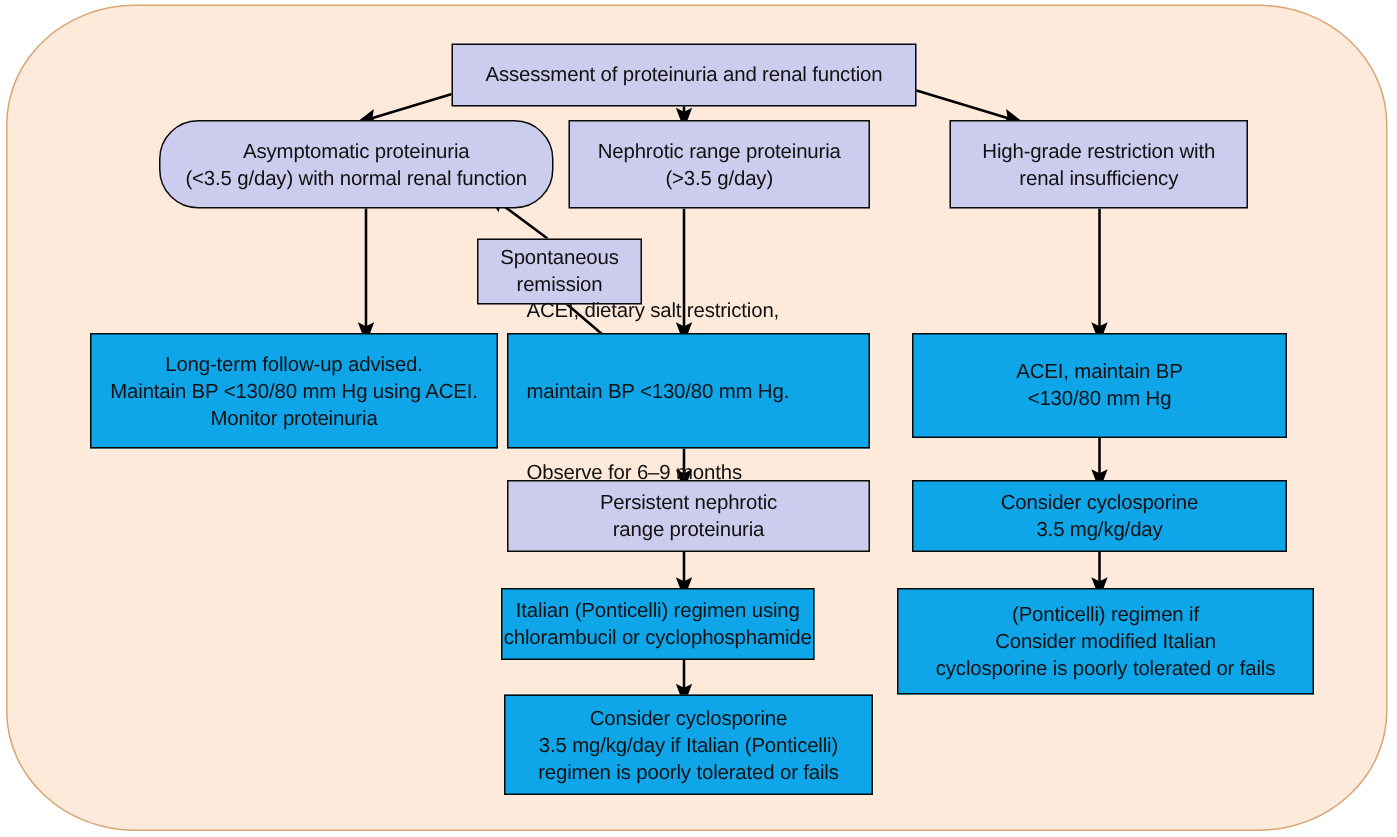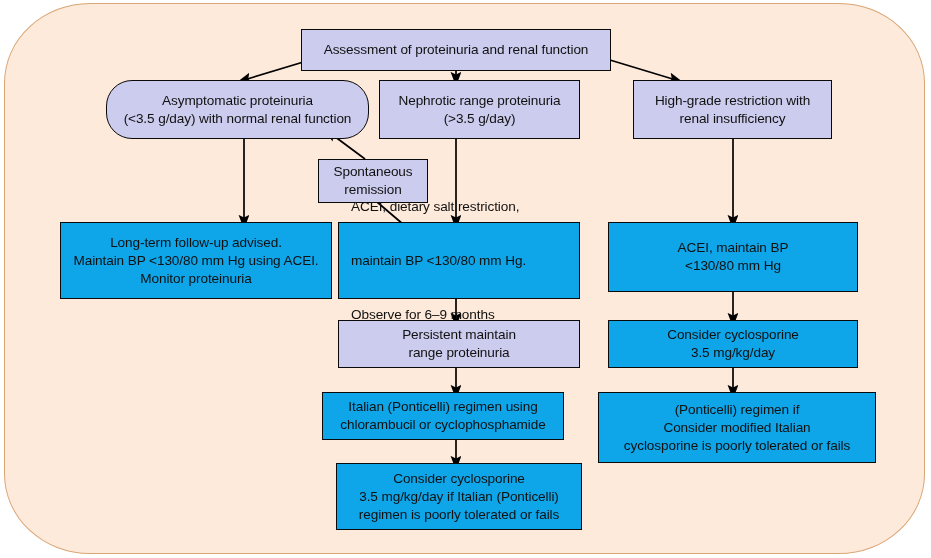--- a/index.html
+++ b/index.html
@@ -135,30 +135,30 @@
     <span class="ln">maintain BP &lt;130/80 mm Hg.</span>
     <span class="ln">Observe for 6–9 months</span>
   </div>
 
   <div class="node green" style="left:608px; top:222px; width:250px; height:70px;">
     <span class="ln">ACEI, maintain BP</span>
     <span class="ln">&lt;130/80 mm Hg</span>
   </div>
 
   <div class="node blue" style="left:338px; top:320px; width:242px; height:48px;">
-    <span class="ln">Persistent maintain</span>
+    <span class="ln">Persistent nephrotic</span>
     <span class="ln">range proteinuria</span>
   </div>
 
   <div class="node green" style="left:608px; top:320px; width:250px; height:48px;">
     <span class="ln">Consider cyclosporine</span>
     <span class="ln">3.5 mg/kg/day</span>
   </div>
 
-  <div class="node green" style="left:322px; top:392px; width:242px; height:48px;">
+  <div class="node green" style="left:334px; top:392px; width:209px; height:48px;">
     <span class="ln">Italian (Ponticelli) regimen using</span>
     <span class="ln">chlorambucil or cyclophosphamide</span>
   </div>
 
   <div class="node green" style="left:598px; top:392px; width:278px; height:71px;">
     <span class="ln">(Ponticelli) regimen if</span>
     <span class="ln">Consider modified Italian</span>
     <span class="ln">cyclosporine is poorly tolerated or fails</span>
   </div>
 

